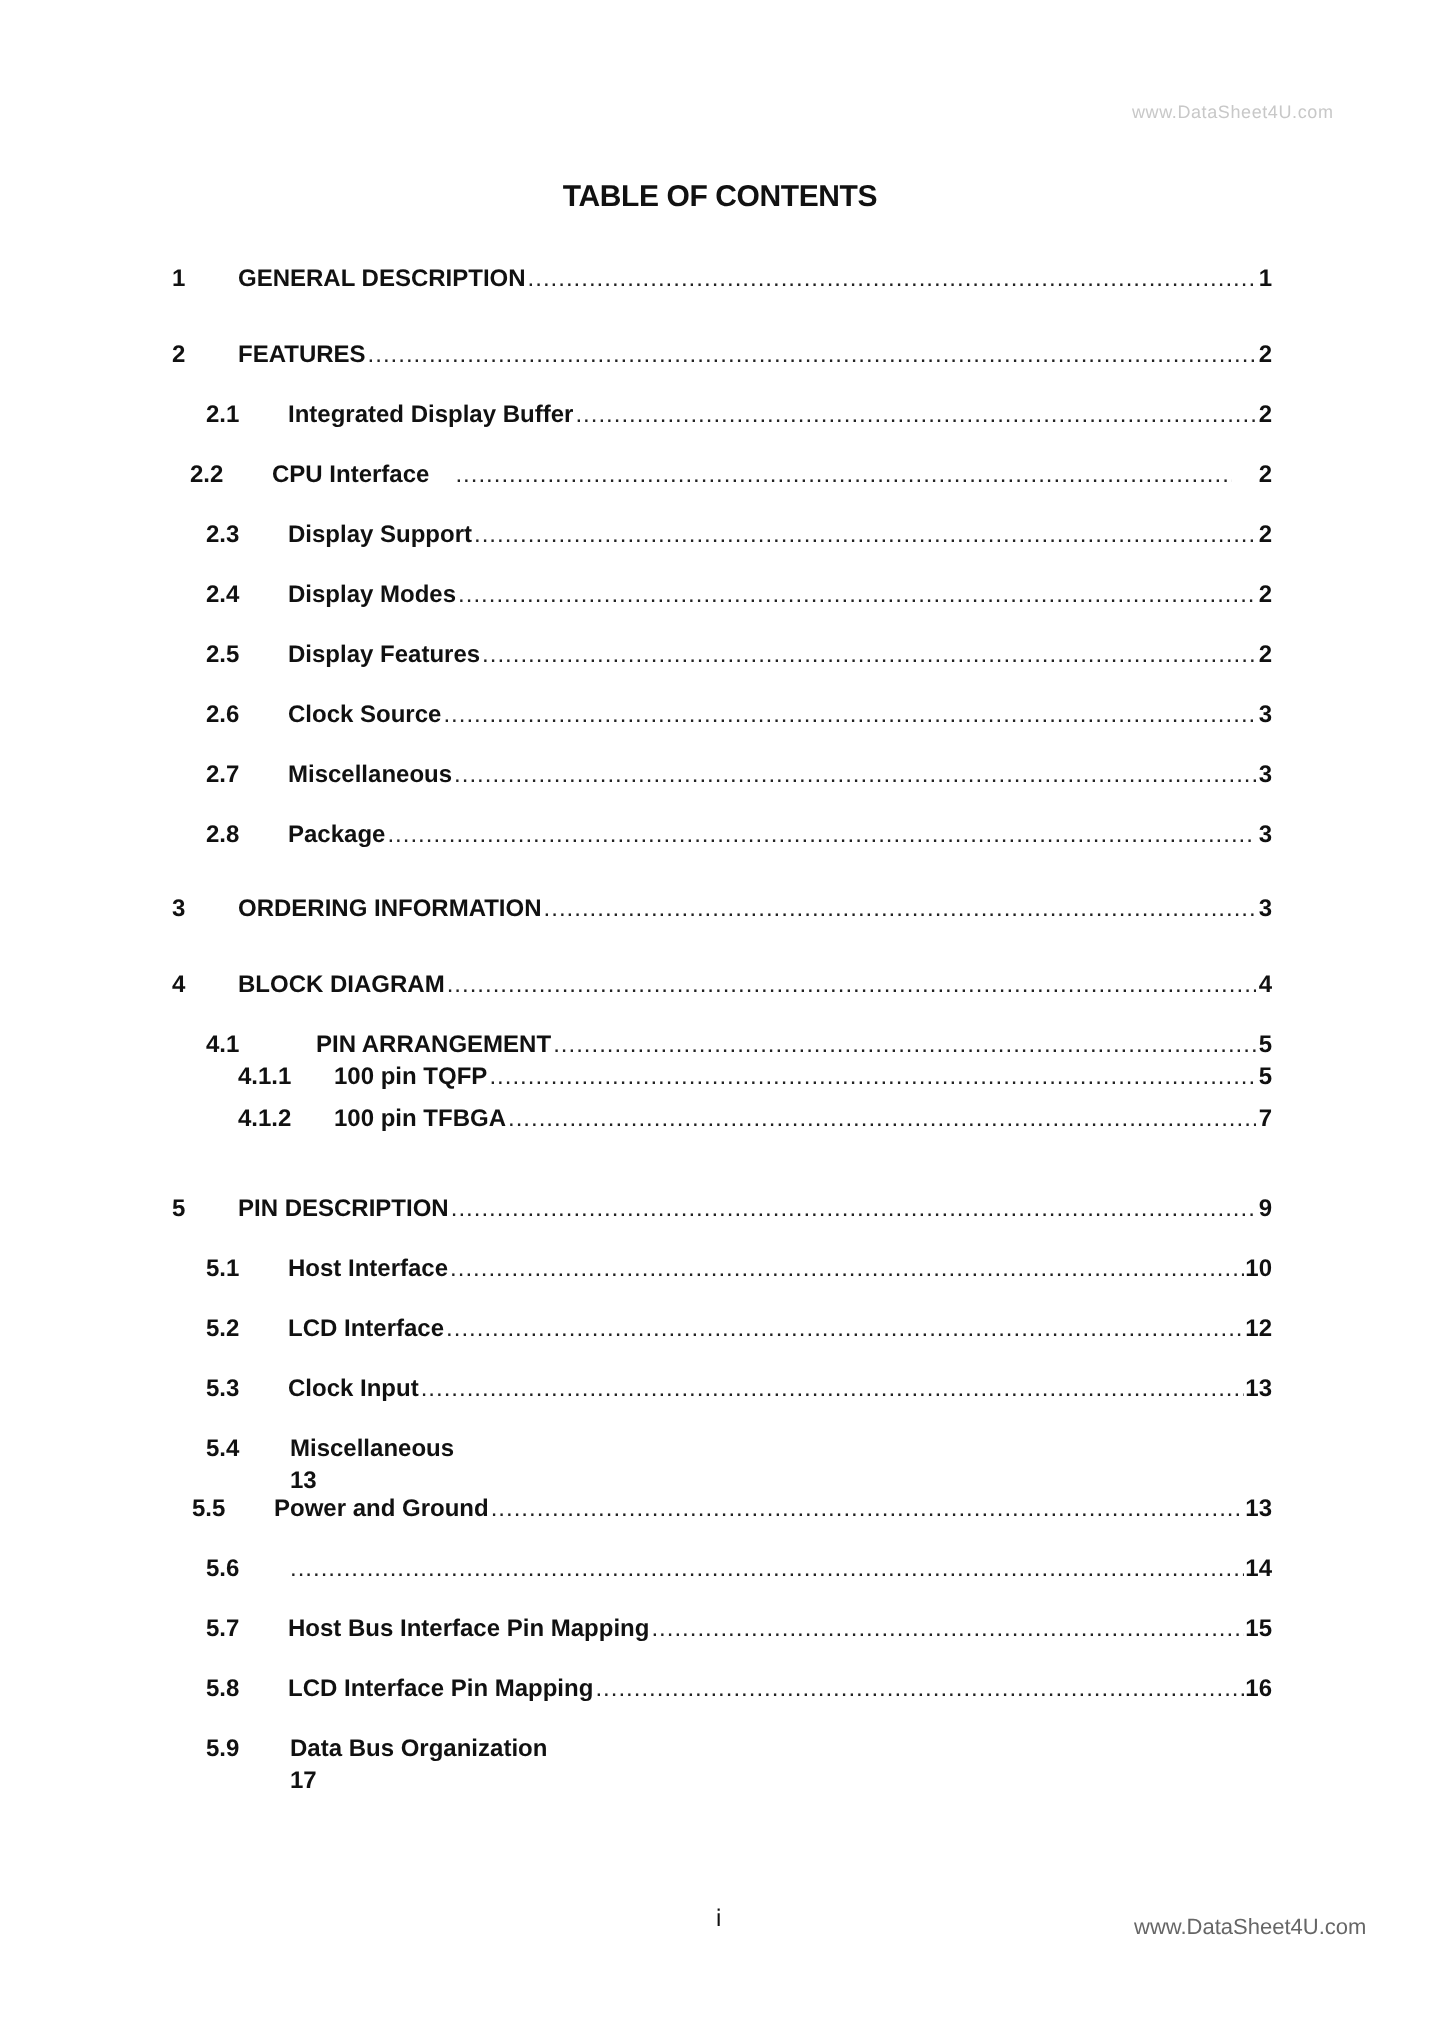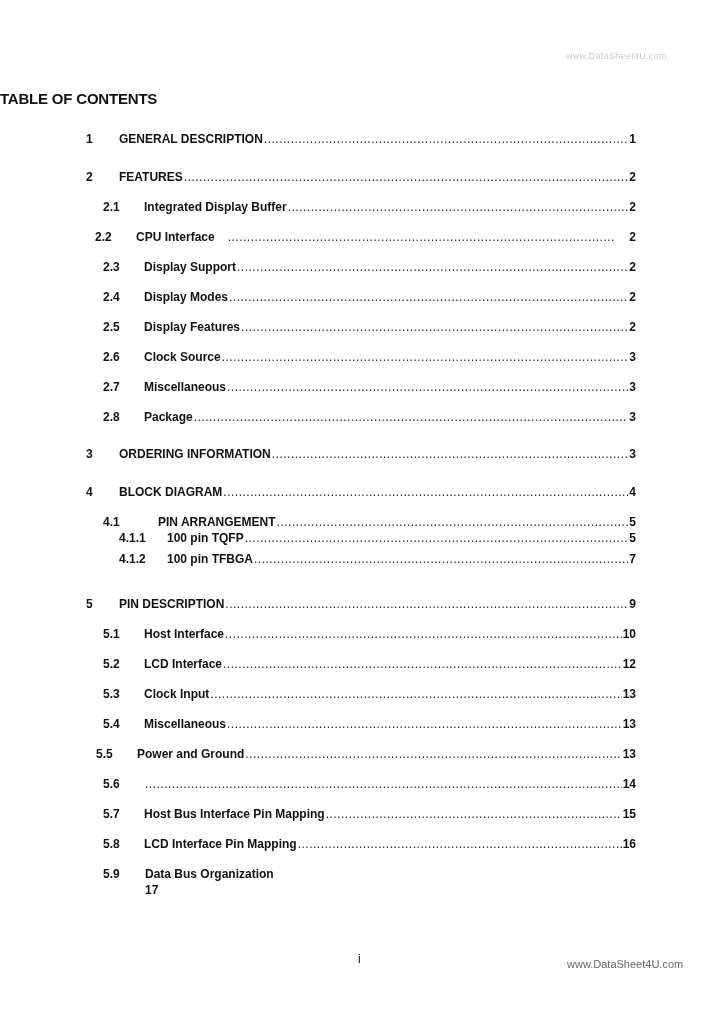--- a/index.html
+++ b/index.html
@@ -1,19 +1,19 @@
 <!DOCTYPE html>
 <html><head>
 <meta charset="utf-8">
 <style>
   html, body { margin:0; padding:0; background:#ffffff; }
   body { width:720px; height:1012px; position:relative; overflow:hidden;
          font-family:"Liberation Sans", sans-serif; color:#111; }
   .watermark-top { position:absolute; left:566px; top:51px; font-size:9px; color:#c8c8c8; letter-spacing:0.3px; }
-  .title { position:absolute; left:0; width:720px; top:90px; text-align:left;
+  .title { position:absolute; left:0; width:720px; top:90px; text-align:center;
            font-size:15px; font-weight:bold; letter-spacing:-0.2px; }
   .entry { position:absolute; right:84px; display:flex; align-items:baseline;
            font-size:12px; font-weight:bold; height:16px; line-height:16px; }
   .num { position:absolute; top:0; }
   .label { white-space:nowrap; }
   .dots { flex:1; overflow:hidden; white-space:nowrap; font-weight:normal; color:#222; margin:0 1px; letter-spacing:0.5px; }
   .dots::after { content:"........................................................................................................................................................................................................................"; }
   .page { white-space:nowrap; }
   .page-number { position:absolute; left:358px; top:952px; font-size:12px; }
   .watermark-bottom { position:absolute; left:567px; top:958px; font-size:11px; color:#666; }
@@ -133,21 +133,21 @@
       <span class="label">LCD Interface</span>
       <span class="dots"></span>
       <span class="page">12</span>
     </div>
   <div class="entry" style="top:686px;left:144px;">
       <span class="num" style="left:-41px">5.3</span>
       <span class="label">Clock Input</span>
       <span class="dots"></span>
       <span class="page">13</span>
     </div>
-  <div class="entry" style="top:716px;left:144px;">
+  <div class="entry" style="top:716px;left:144px;flex-direction:column;">
       <span class="num" style="left:-41px">5.4</span>
       <span class="label">Miscellaneous</span>
       <span class="dots"></span>
       <span class="page">13</span>
     </div>
   <div class="entry" style="top:746px;left:137px;">
       <span class="num" style="left:-41px">5.5</span>
       <span class="label">Power and Ground</span>
       <span class="dots"></span>
       <span class="page">13</span>

